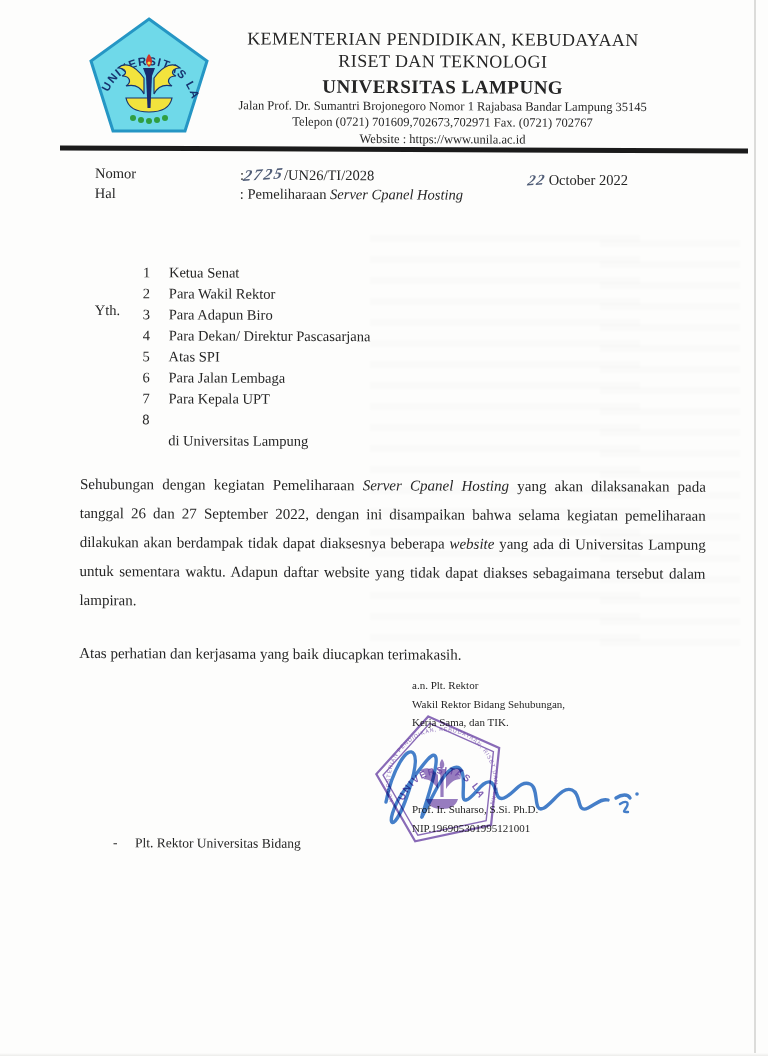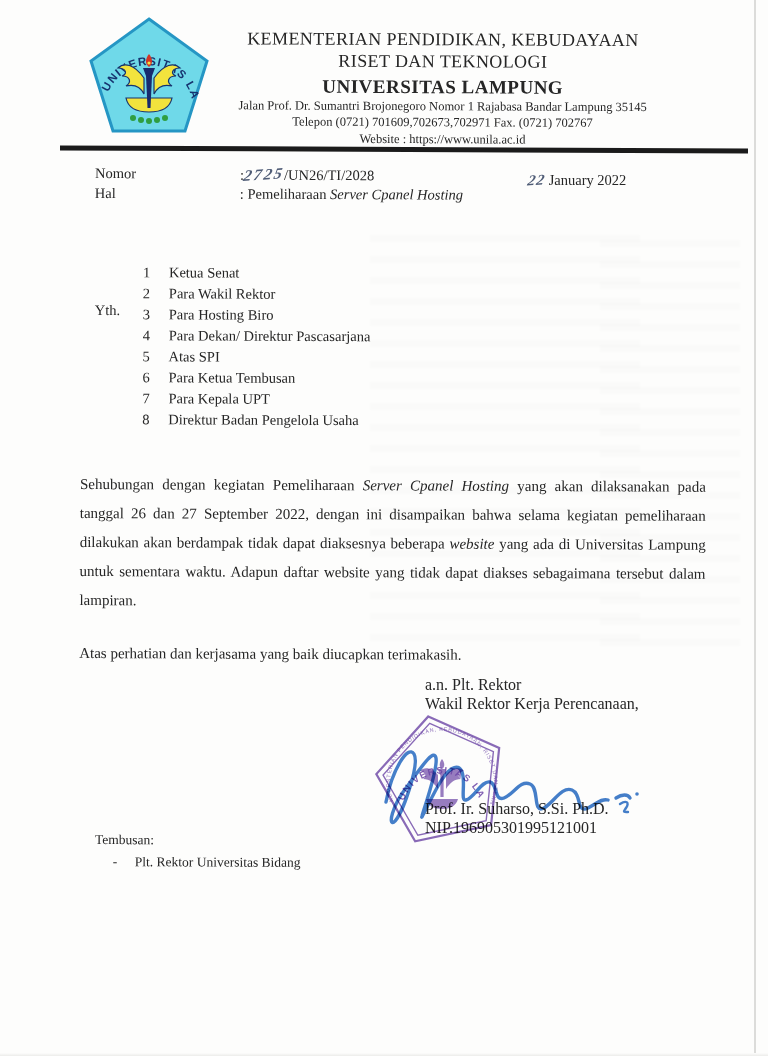--- a/index.html
+++ b/index.html
@@ -46,21 +46,21 @@
   .rcpt-row { display:flex; }
   .rcpt-no { width:26px; }
   .rcpt-loc { margin-left:26px; }
 
   
   .letter-body { position:absolute; left:80px; top:470px; width:626px; font-size:15px; }
   .letter-body p.p1 { text-align:justify; line-height:29px; }
   .letter-body p.p2 { margin-top:24px; line-height:29px; }
 
   
-  .sig-block { position:absolute; left:425px; top:676px; width:330px; font-size:16px; line-height:18.5px; }
+  .sig-block { position:absolute; left:412px; top:676px; width:330px; font-size:11px; line-height:18.5px; }
   .sig-name { position:absolute; left:0; top:124px; white-space:nowrap; }
   .sig-nip  { position:absolute; left:0; top:143px; white-space:nowrap; }
   .stamp-svg { position:absolute; left:352px; top:703px; width:184px; height:152px; mix-blend-mode:multiply; }
   .sign-svg  { position:absolute; left:372px; top:710px; width:278px; height:118px; mix-blend-mode:multiply; }
 
   
   .cc { position:absolute; left:95px; top:830px; font-size:13.5px; line-height:19px; }
   .cc-item { display:flex; margin-top:3px; }
   .cc-dash { width:22px; margin-left:18px; text-align:left; }
 
@@ -121,69 +121,70 @@
       <span class="meta-label">Nomor</span>
       <span><span>:</span><span class="handwritten">2725</span><span>/UN26/TI/2028</span></span>
     </div>
     <div class="meta-row">
       <span class="meta-label">Hal</span>
       <span><span>:</span><span> Pemeliharaan </span><em class="doc-italic">Server Cpanel Hosting</em></span>
     </div>
   </div>
 
   <div class="date-line">
-    <span class="handwritten">22</span><span> January 2022</span>
+    <span class="handwritten">22</span><span> October 2022</span>
   </div>
 
   <div class="recipients tilt">
     <div class="yth">Yth.</div>
     <div>
       <div class="rcpt-row">
           <span class="rcpt-no">1</span>
           <span>Ketua Senat</span>
         </div>
       <div class="rcpt-row">
           <span class="rcpt-no">2</span>
           <span>Para Wakil Rektor</span>
         </div>
       <div class="rcpt-row">
           <span class="rcpt-no">3</span>
-          <span>Para Hosting Biro</span>
+          <span>Para Adapun Biro</span>
         </div>
       <div class="rcpt-row">
           <span class="rcpt-no">4</span>
           <span>Para Dekan/ Direktur Pascasarjana</span>
         </div>
       <div class="rcpt-row">
           <span class="rcpt-no">5</span>
           <span>Atas SPI</span>
         </div>
       <div class="rcpt-row">
           <span class="rcpt-no">6</span>
-          <span>Para Ketua Tembusan</span>
+          <span>Para Jalan Lembaga</span>
         </div>
       <div class="rcpt-row">
           <span class="rcpt-no">7</span>
           <span>Para Kepala UPT</span>
         </div>
       <div class="rcpt-row">
           <span class="rcpt-no">8</span>
-          <span>Direktur Badan Pengelola Usaha</span>
-        </div>
+        </div>
+      <div class="rcpt-loc">di Universitas Lampung</div>
     </div>
   </div>
 
   <div class="letter-body tilt">
     <p class="p1"><span>Sehubungan dengan kegiatan Pemeliharaan </span><em class="doc-italic">Server Cpanel Hosting</em><span> yang akan dilaksanakan pada tanggal 26 dan 27 September 2022, dengan ini disampaikan bahwa selama kegiatan pemeliharaan dilakukan akan berdampak tidak dapat diaksesnya beberapa </span><em class="doc-italic">website</em><span> yang ada di Universitas Lampung untuk sementara waktu. Adapun daftar website yang tidak dapat diakses sebagaimana tersebut dalam lampiran.</span></p>
     <p class="p2">Atas perhatian dan kerjasama yang baik diucapkan terimakasih.</p>
   </div>
 
   <div class="sig-block">
     <div>a.n. Plt. Rektor</div>
-    <div>Wakil Rektor Kerja Perencanaan,</div>
+    <div>Wakil Rektor Bidang Sehubungan,</div>
+    <div>Kerja Sama, dan TIK.</div>
     <div class="sig-name">Prof. Ir. Suharso, S.Si. Ph.D.</div>
     <div class="sig-nip">NIP.196905301995121001</div>
   </div>
 
   <svg class="stamp-svg" viewBox="0 0 184 152">
     <g transform="rotate(-12 90 78)" stroke="#6d46a8" fill="none" opacity="0.8">
       <polygon points="90,12 152.8,57.6 128.8,131.4 51.2,131.4 27.2,57.6" stroke-width="2.2"></polygon>
       <polygon points="90,19 146.4,59.9 124.9,126.1 55.1,126.1 33.6,59.9" stroke-width="1.4"></polygon>
     </g>
     <defs>
@@ -209,21 +210,20 @@
   <svg class="sign-svg" viewBox="0 0 278 118">
     <g stroke="#3b79c9" stroke-width="3.4" fill="none" stroke-linecap="round" stroke-linejoin="round" opacity="0.95">
       <path d="M14,92 C20,60 36,34 42,44 C48,54 30,106 22,112 C16,116 20,96 34,78 C50,56 62,38 64,48 C66,60 52,98 50,106 C48,112 56,94 66,76 C76,58 86,52 90,62 C94,72 88,92 94,90 C102,88 110,70 118,72 C126,74 122,92 132,88 C142,84 148,70 158,74 C168,78 160,104 172,98 C182,92 190,76 200,80 C210,84 204,104 216,98 C224,94 230,88 236,90"></path>
       <path d="M244,88 C250,84 256,84 258,88"></path>
       <circle cx="265" cy="84" r="1.8" fill="#3b79c9" stroke="none"></circle>
       <path d="M248,94 C254,90 258,92 254,98 C252,101 250,102 256,102" stroke-width="2.4"></path>
     </g>
   </svg>
 
   <div class="cc tilt">
-    <div>Tembusan:</div>
     <div class="cc-item">
       <span class="cc-dash">-</span>
       <span>Plt. Rektor Universitas Bidang</span>
     </div>
   </div>
 
   <div class="scan-edge-right"></div>
   <div class="scan-edge-bottom"></div>
 </div>
 

